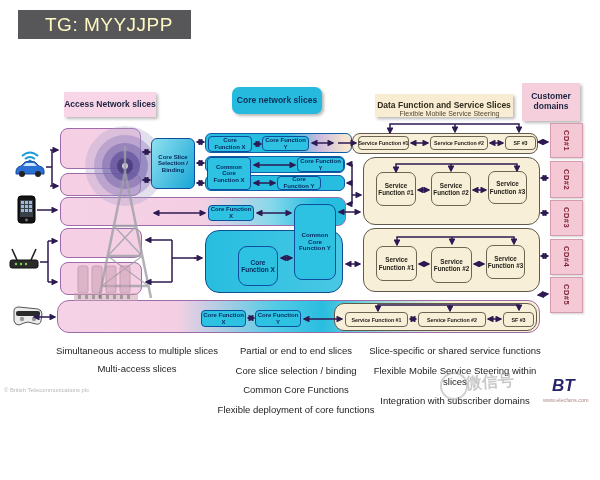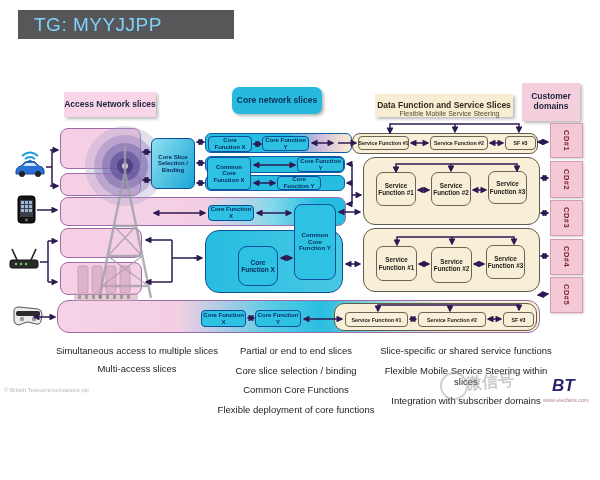--- a/index.html
+++ b/index.html
@@ -1,22 +1,22 @@
 <!DOCTYPE html>
 <html><head>
 <meta charset="utf-8">
 <style>
   html,body{margin:0;padding:0;background:#fff;font-family:"Liberation Sans",sans-serif;}
   #page{position:relative;width:600px;height:480px;background:#fff;overflow:hidden;}
   .abs{position:absolute;box-sizing:border-box;}
   .flexc{display:flex;align-items:center;justify-content:center;text-align:center;}
 
   
-  #tag-bar{left:18px;top:10px;width:216px;height:29px;background:#57575a;color:#7dd3fc;
-           font-size:19px;line-height:29px;padding-left:16px;letter-spacing:.5px;}
+  #tag-bar{left:18px;top:10px;width:173px;height:29px;background:#57575a;color:#fef9c3;
+           font-size:19px;line-height:29px;padding-left:27px;letter-spacing:.5px;}
   #url-bar{left:389px;top:440px;width:211px;height:40px;background:#57575a;color:#fff;font-size:17px;}
 
   
   .seclabel{font-weight:bold;font-size:8.5px;line-height:1.15;box-shadow:2px 2px 3px rgba(0,0,0,.28);z-index:3;}
   #lbl-access{left:64px;top:92px;width:92px;height:25px;background:#f8d6e8;color:#1c2440;text-align:right;}
   #lbl-core{left:232px;top:87px;width:90px;height:27px;background:#25bade;color:#0c2e57;border-radius:7px;}
   #lbl-data{left:375px;top:94px;width:138px;height:23px;background:#f8edd3;color:#2f2a1c;}
   #lbl-customer{left:522px;top:83px;width:58px;height:38px;background:#f6cfdc;color:#1c2440;padding:0 5px;}
   #steer-top{left:372px;top:110px;width:155px;text-align:center;font-size:7px;color:#54452f;z-index:3;}
 
@@ -90,21 +90,21 @@
   
   .art{z-index:2;pointer-events:none;}
   #arrows{position:absolute;left:0;top:0;z-index:5;pointer-events:none;}
 
   
   .bullets{font-size:9.5px;color:#1c1c1c;text-align:center;z-index:3;}
   .bullets p{margin:0 0 7px 0;}
   #bul1{left:28px;top:345px;width:218px;}
   #bul2{left:215px;top:345px;width:162px;}
   .bullets.wide p{margin-bottom:8.5px;}
-  #bul3{left:372px;top:345px;width:188px;}
+  #bul3{left:361px;top:345px;width:188px;}
 
   #copyright{left:4px;top:387px;font-size:5.8px;color:#b7b7b7;z-index:3;}
   #bt-logo{left:552px;top:376px;font-size:17px;font-weight:bold;font-style:italic;color:#27246b;z-index:4;}
   #wm{left:438px;top:366px;width:135px;height:48px;z-index:3;opacity:.45;color:#8a8a8a;}
   #wm .circ{position:absolute;left:2px;top:6px;width:24px;height:24px;border:2px solid #9a9a9a;border-radius:50%;}
   #wm .cn{position:absolute;left:28px;top:6px;font-size:16px;font-weight:bold;transform:rotate(-4deg);}
   #wm-site{left:543px;top:397px;font-size:5.5px;color:rgba(170,120,120,.9);z-index:3;}
 </style>
 </head>
 <body>

